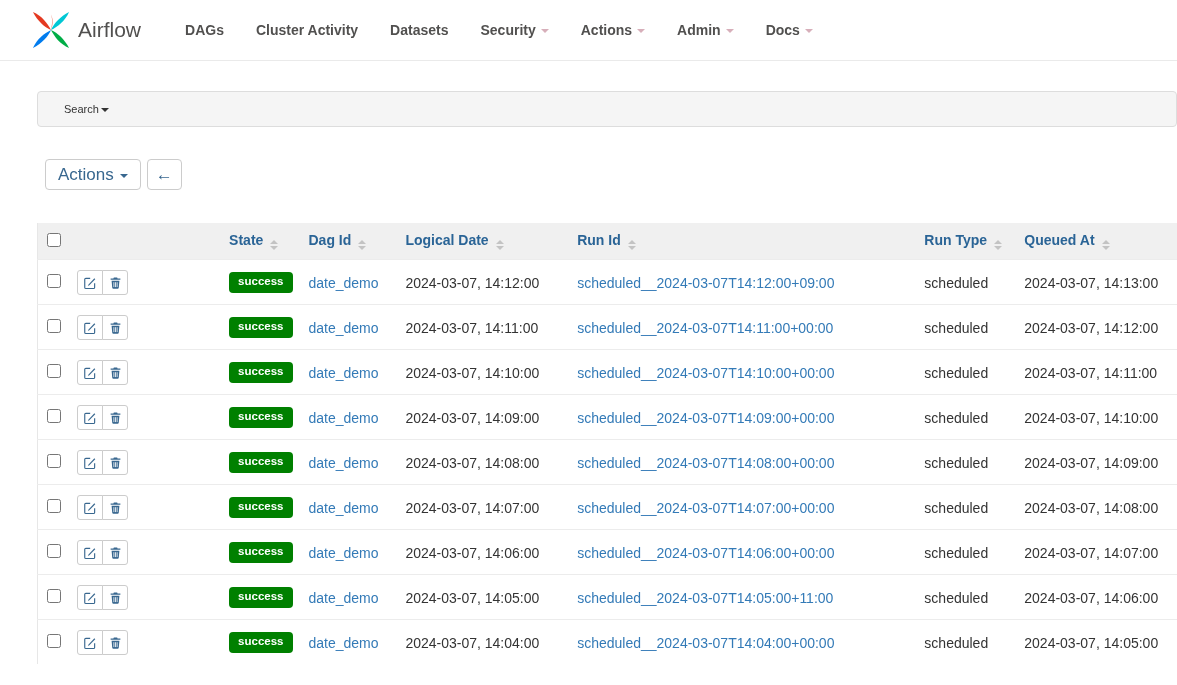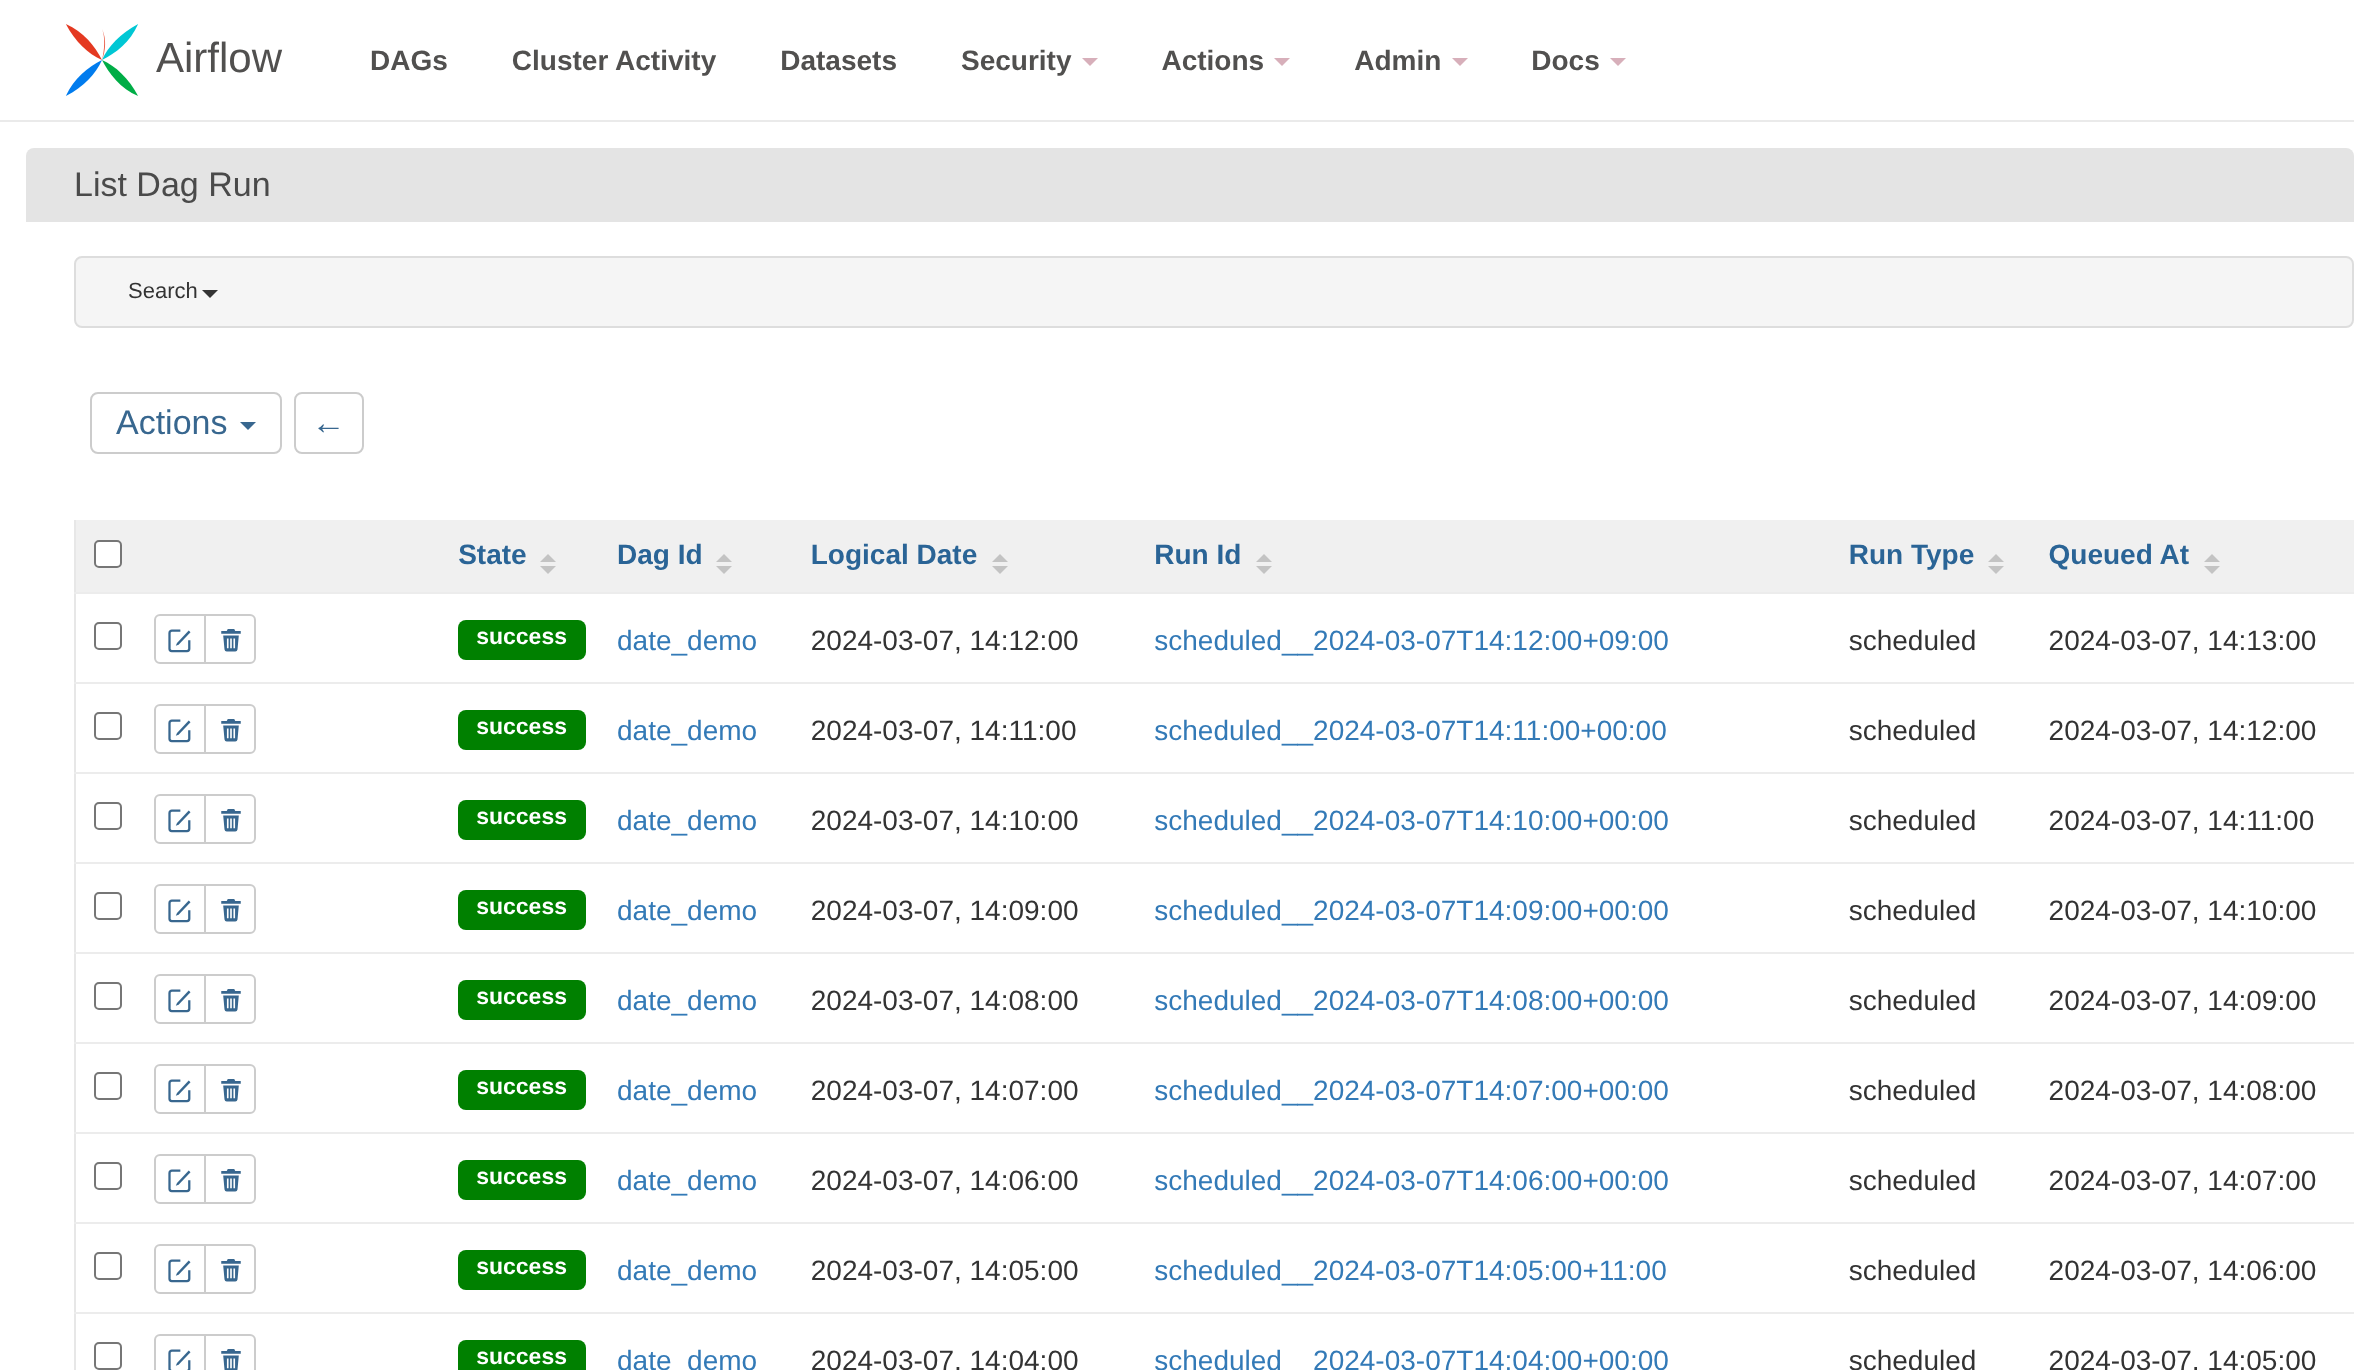--- a/index.html
+++ b/index.html
@@ -133,21 +133,20 @@
 
       <li class="nav-item">
         <span>Docs</span>
         <span class="caret nav-caret"></span>
       </li>
 
   </ul>
 </nav>
 
 <div class="panel">
-  <div class="panel-heading">List Dag Run</div>
   <div class="panel-body">
 
     <div class="search-bar">
       <span>Search</span>
       <span class="caret search-caret"></span>
     </div>
 
     <div class="toolbar">
       <button class="btn actions-btn">
         <span>Actions</span>

